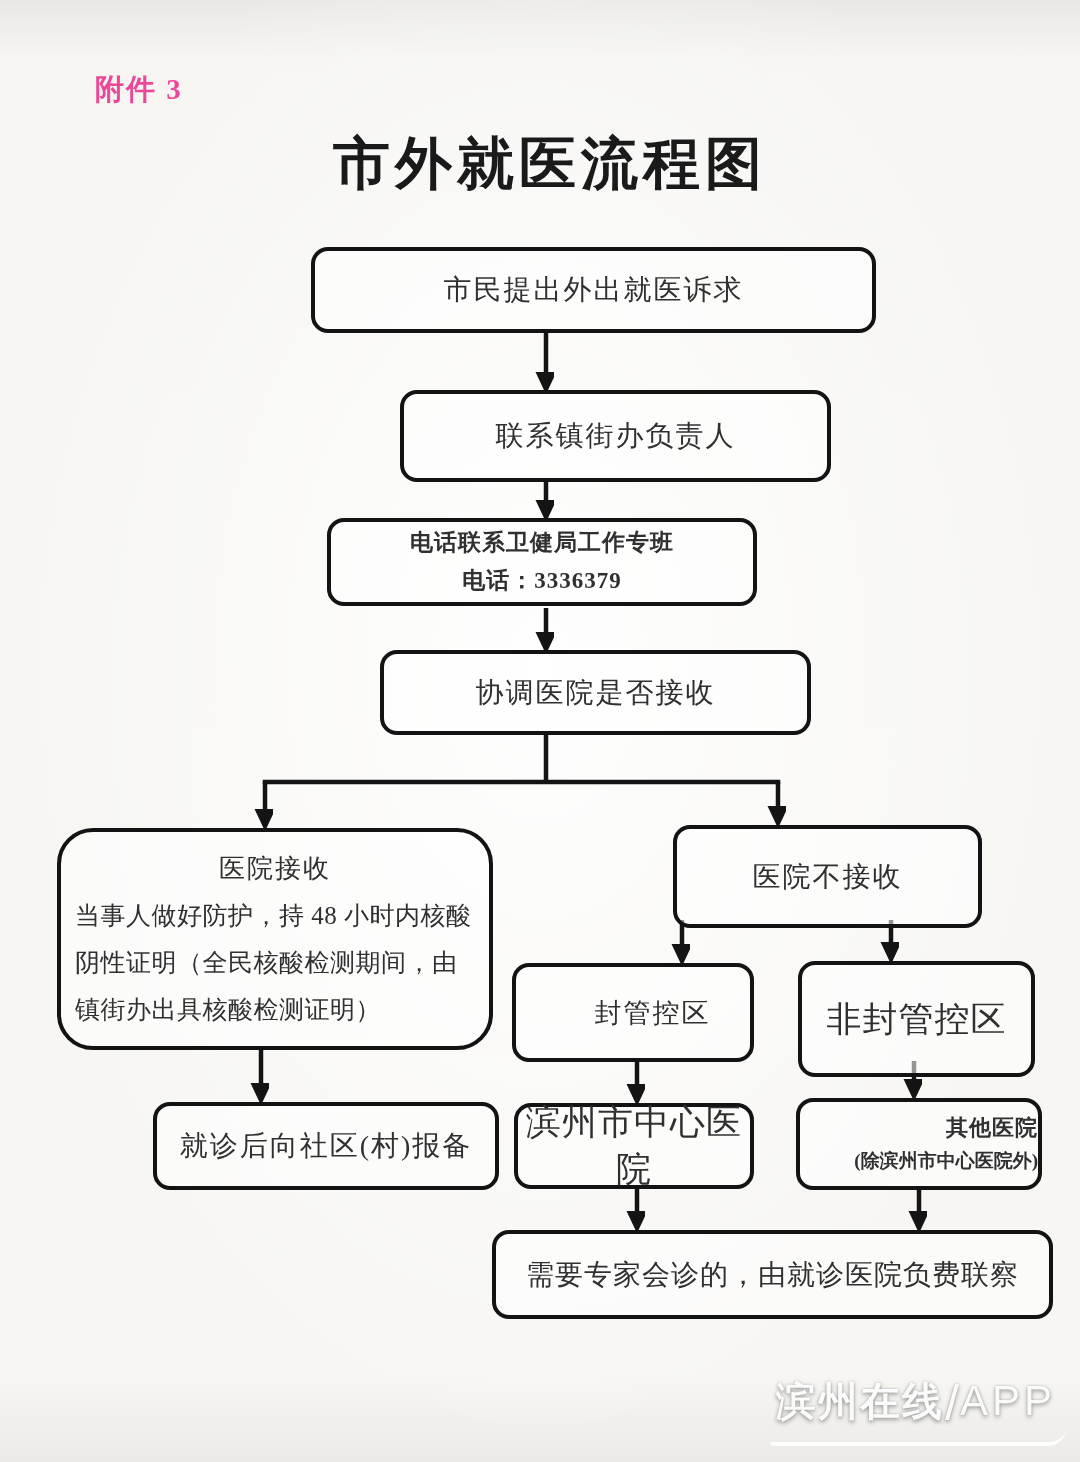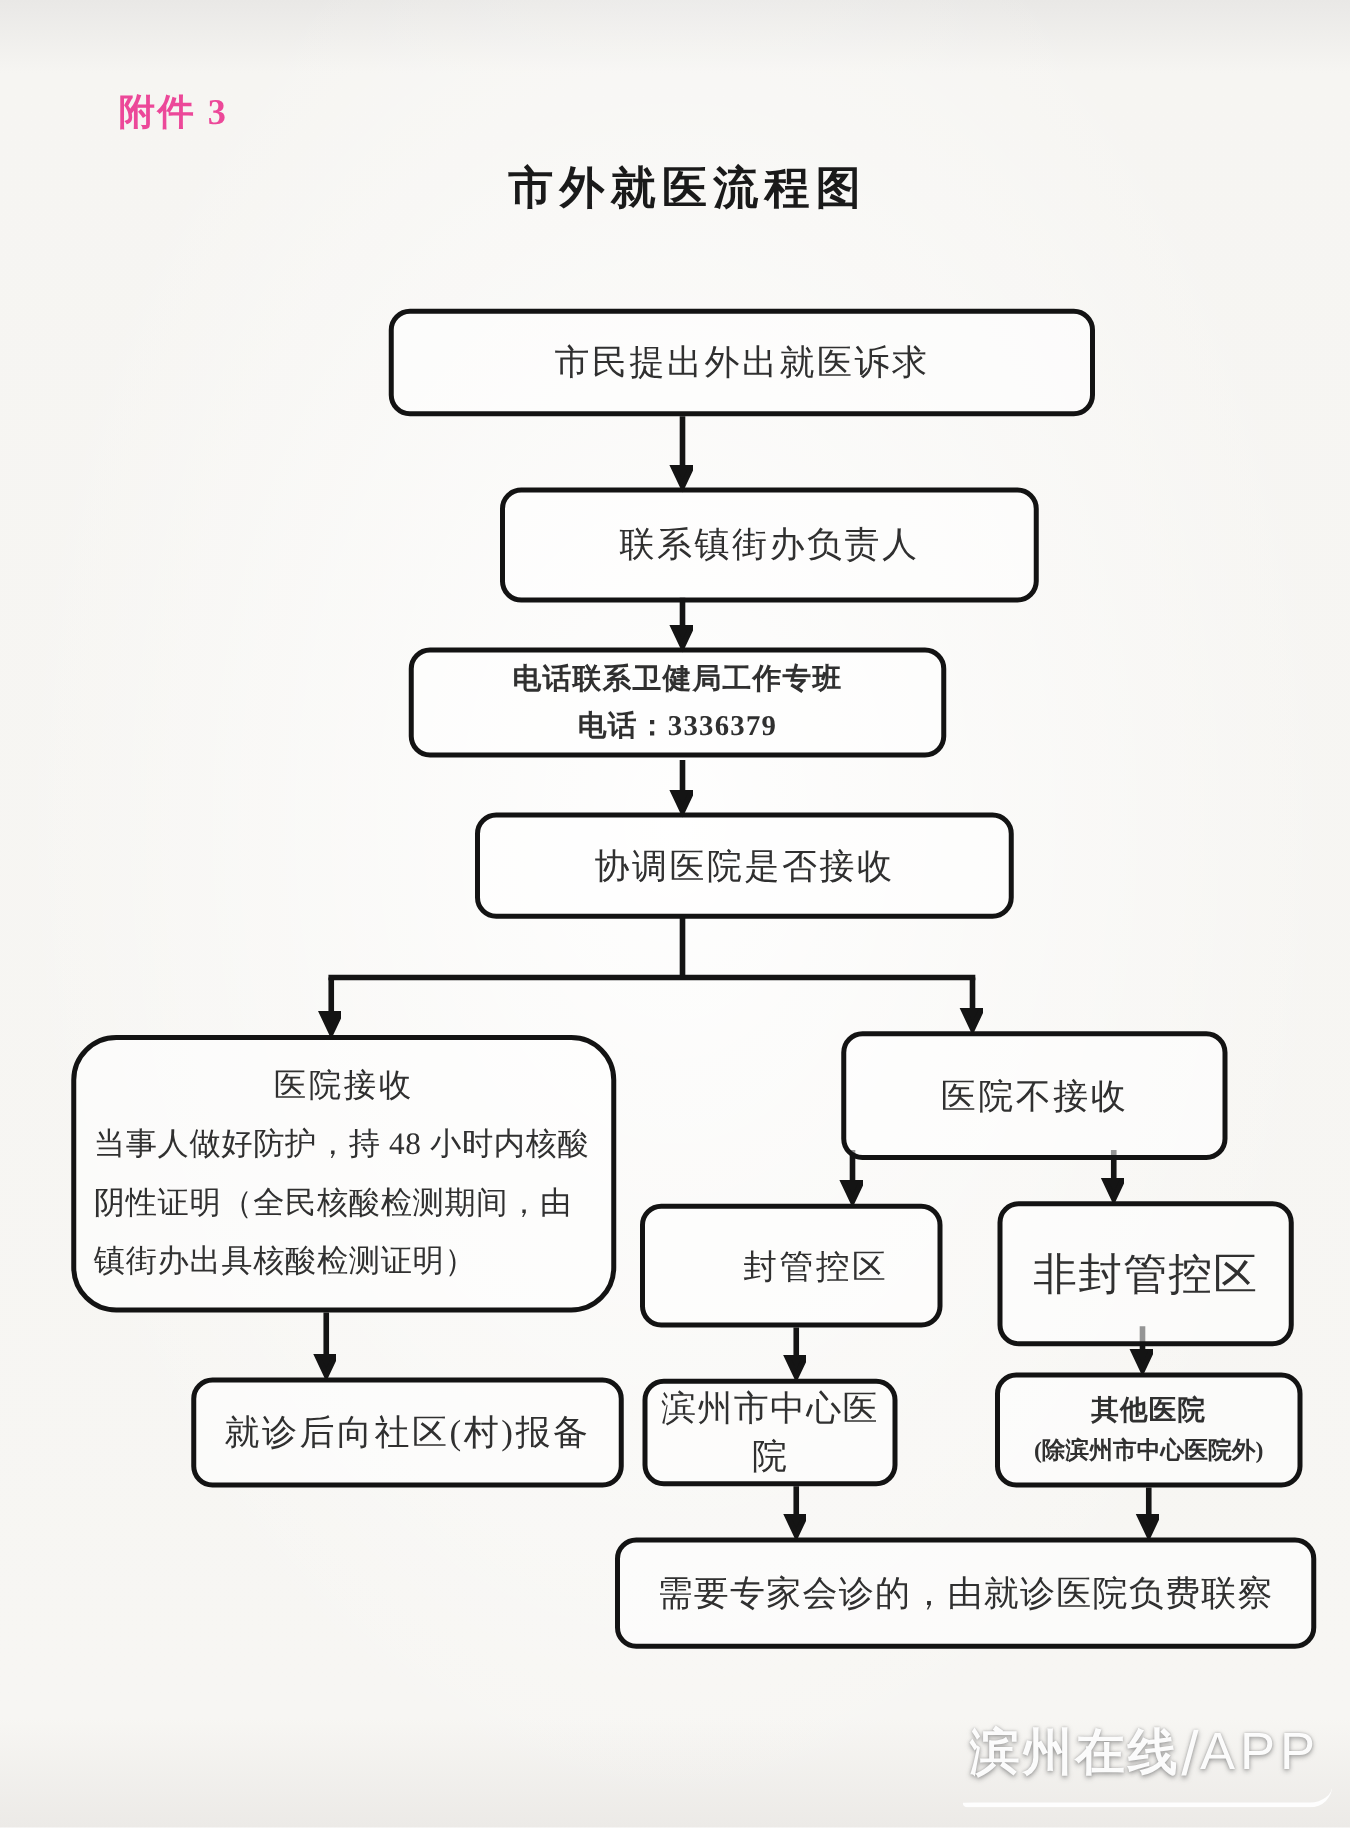--- a/index.html
+++ b/index.html
@@ -11,21 +11,21 @@
       linear-gradient(180deg,#e9e8e6 0%,#f6f5f2 4%,#f7f6f3 94%,#eceae7 100%);
     position:relative;overflow:hidden;
   }
   .page{position:absolute;inset:0;}
   .attachment{
     position:absolute;left:95px;top:70px;
     font-size:29px;font-weight:700;color:#ec4899;letter-spacing:2px;
   }
   .doc-title{
     position:absolute;left:20px;top:126px;width:1060px;
-    text-align:center;font-size:36px;font-weight:700;color:#1a1a1a;letter-spacing:5px;font-family:Liberation Mono, monospace;
+    text-align:center;font-size:57px;font-weight:700;color:#1a1a1a;letter-spacing:5px;font-family:Liberation Mono, monospace;
   }
   svg.connectors{position:absolute;left:0;top:0;}
   svg.connectors path{stroke:#141414;stroke-width:4.5;fill:none;}
   svg.connectors path.arrowhead-path{fill:#141414;}
   .node{
     position:absolute;box-sizing:border-box;
     border:4px solid #131313;border-radius:17px;
     background:rgba(255,255,255,.55);
     display:flex;flex-direction:column;align-items:center;justify-content:center;
     text-align:center;color:#303030;
@@ -35,22 +35,22 @@
   .node-contact      {left:352px;top:390px;width:431px;height:92px;}
   .node-call         {left:327px;top:518px;width:430px;height:88px;font-size:23px;font-weight:700;line-height:38px;letter-spacing:1px;}
   .node-coordinate   {left:332px;top:650px;width:431px;height:85px;}
   .node-accepted     {left:57px; top:828px;width:436px;height:222px;border-radius:36px;padding:6px 12px;}
   .acc-title{font-size:26px;letter-spacing:2px;line-height:46px;}
   .acc-body {font-size:25px;line-height:47px;text-align:left;letter-spacing:0.5px;padding:0 2px;}
   .node-reject       {left:625px;top:825px;width:309px;height:103px;}
   .node-sealed       {left:512px;top:963px;width:242px;height:99px;font-size:27px;letter-spacing:2px;padding-left:39px;}
   .node-nonsealed    {left:798px;top:961px;width:237px;height:116px;font-size:35px;letter-spacing:1px;}
   .node-report       {left:105px;top:1102px;width:346px;height:88px;}
-  .node-central      {left:514px;top:1103px;width:204px;height:86px;font-size:28px;letter-spacing:1px;}
-  .node-other        {left:796px;top:1098px;width:246px;height:92px;font-weight:600;}
+  .node-central      {left:514px;top:1103px;width:240px;height:86px;font-size:35px;letter-spacing:1px;}
+  .node-other        {left:796px;top:1098px;width:246px;height:92px;font-weight:600;align-items:flex-end;}
   .other-l1{font-size:22px;line-height:34px;letter-spacing:1px;}
   .other-l2{font-size:19px;line-height:32px;}
   .node-expert       {left:492px;top:1230px;width:561px;height:89px;font-size:28px;letter-spacing:1px;}
   .watermark{
     position:absolute;right:14px;bottom:16px;
     font-weight:700;color:rgba(255,255,255,.96);
     text-shadow:0 2px 4px rgba(110,110,110,.65), 0 0 2px rgba(130,130,130,.5);
     border-bottom:4px solid rgba(255,255,255,.92);
     border-radius:0 0 18px 4px;
     padding:0 10px 10px 6px;

